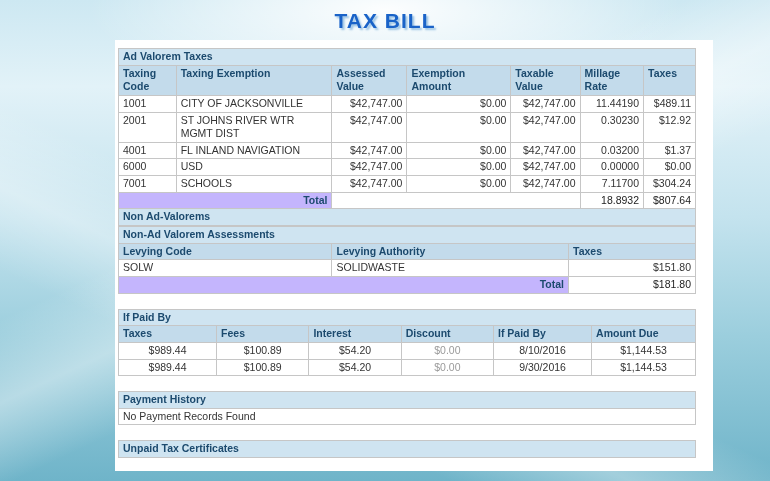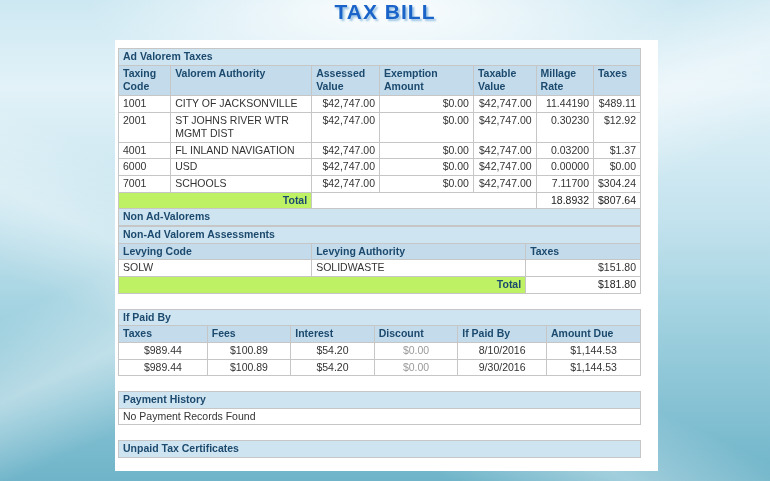--- a/index.html
+++ b/index.html
@@ -10,27 +10,27 @@
   }
   .page {
     position:relative; width:770px; height:481px; overflow:hidden;
     background:
       radial-gradient(ellipse 55% 25% at 50% 2%, rgba(255,255,255,0.95) 0%, rgba(255,255,255,0) 70%),
       linear-gradient(155deg, rgba(255,255,255,0) 38%, rgba(255,255,255,0.40) 48%, rgba(255,255,255,0) 58%),
       linear-gradient(205deg, rgba(255,255,255,0) 55%, rgba(255,255,255,0.35) 65%, rgba(255,255,255,0) 75%),
       linear-gradient(180deg, #cde8f2 0%, #e2f2f8 18%, #c4e3ee 45%, #9bcedd 70%, #6fb4c9 100%);
   }
   .title {
-    text-align:center;
+    padding-top:9px; text-align:center;
     font-size:21px; font-weight:bold; letter-spacing:1px;
     color:#1a63c8;
     text-shadow:2px 2px 2px #9cc4e4;
   }
   .panel {
-    position:absolute; left:115px; top:40px; width:543px; height:431px;
+    position:absolute; left:115px; top:40px; width:598px; height:431px;
     background:#ffffff; padding:8px 17px 8px 3px; box-sizing:border-box;
     overflow:hidden;
   }
   table.tbl {
     width:100%; border-collapse:collapse; table-layout:fixed;
     font-size:10.5px; color:#333;
   }
   .tbl th, .tbl td {
     border:1px solid #c6c6c6; padding:1px 4px; line-height:1.3;
     overflow:hidden; vertical-align:top;
@@ -39,21 +39,21 @@
     background:#c3dbeb; color:#1c4a6e; text-align:left; font-weight:bold;
   }
   .section {
     background:#cfe4f1; color:#1c4a6e; font-weight:bold; padding:2px 4px;
   }
   .num { text-align:right; }
   .ctr { text-align:center; }
   .bold { font-weight:normal; color:#222;margin-left:12px; }
   .dim  { color:#9a9a9a; }
   .total-label {
-    background:#bef264; color:#1c4a6e; font-weight:bold; text-align:right;
+    background:#c4b5fd; color:#1c4a6e; font-weight:bold; text-align:right;
   }
   .msg { padding:6px 4px 11px 4px; }
   .gap { height:15px; }
 </style>
 </head>
 <body>
 
 <div class="page">
   <div class="title">TAX BILL</div>
 
@@ -68,21 +68,21 @@
           <col style="width:12%">
           <col style="width:11%">
           <col style="width:9%">
       </colgroup>
       <tbody>
         <tr>
           <td class="section" colspan="7">Ad Valorem Taxes</td>
         </tr>
         <tr>
           <th>Taxing Code</th>
-          <th>Valorem Authority</th>
+          <th>Taxing Exemption</th>
           <th>Assessed Value</th>
           <th>Exemption Amount</th>
           <th>Taxable Value</th>
           <th>Millage Rate</th>
           <th>Taxes</th>
         </tr>
         <tr>
           <td>1001</td>
           <td>CITY OF JACKSONVILLE</td>
           <td class="num">$42,747.00</td>

